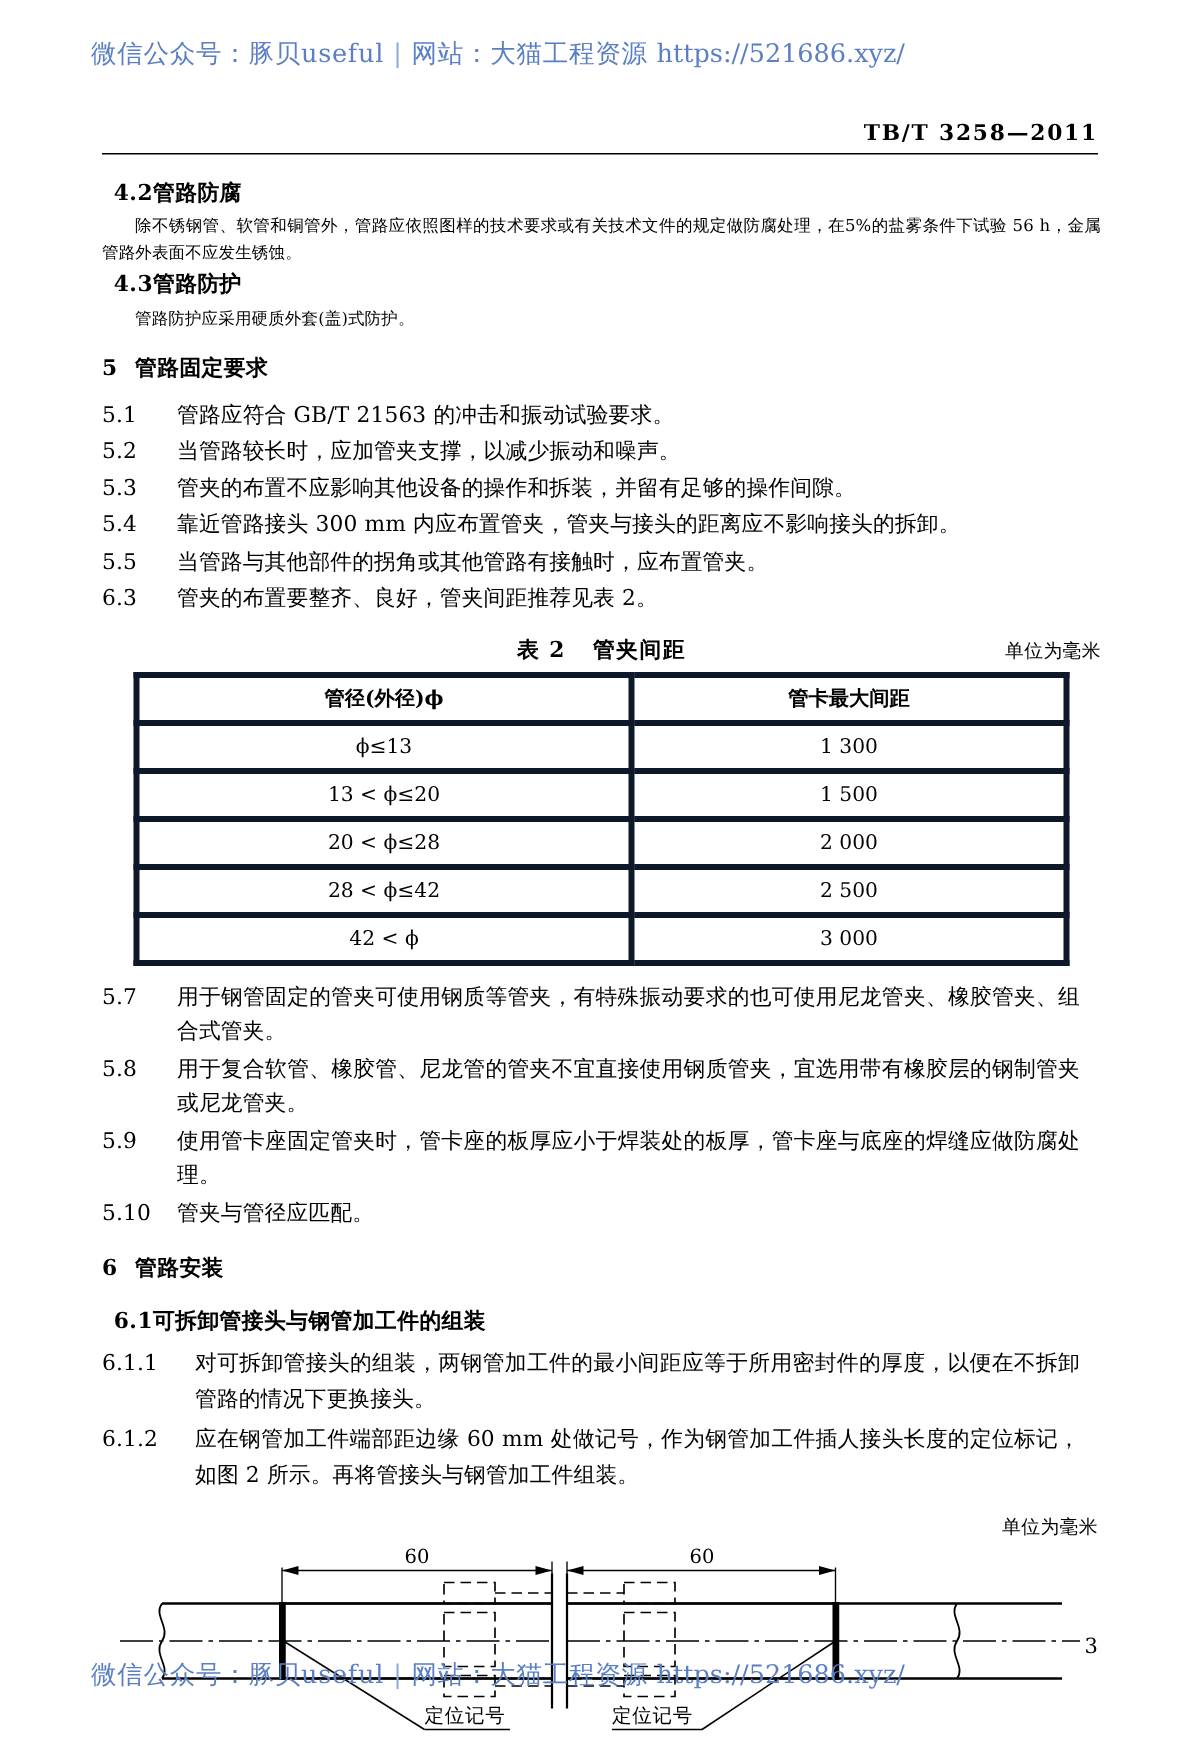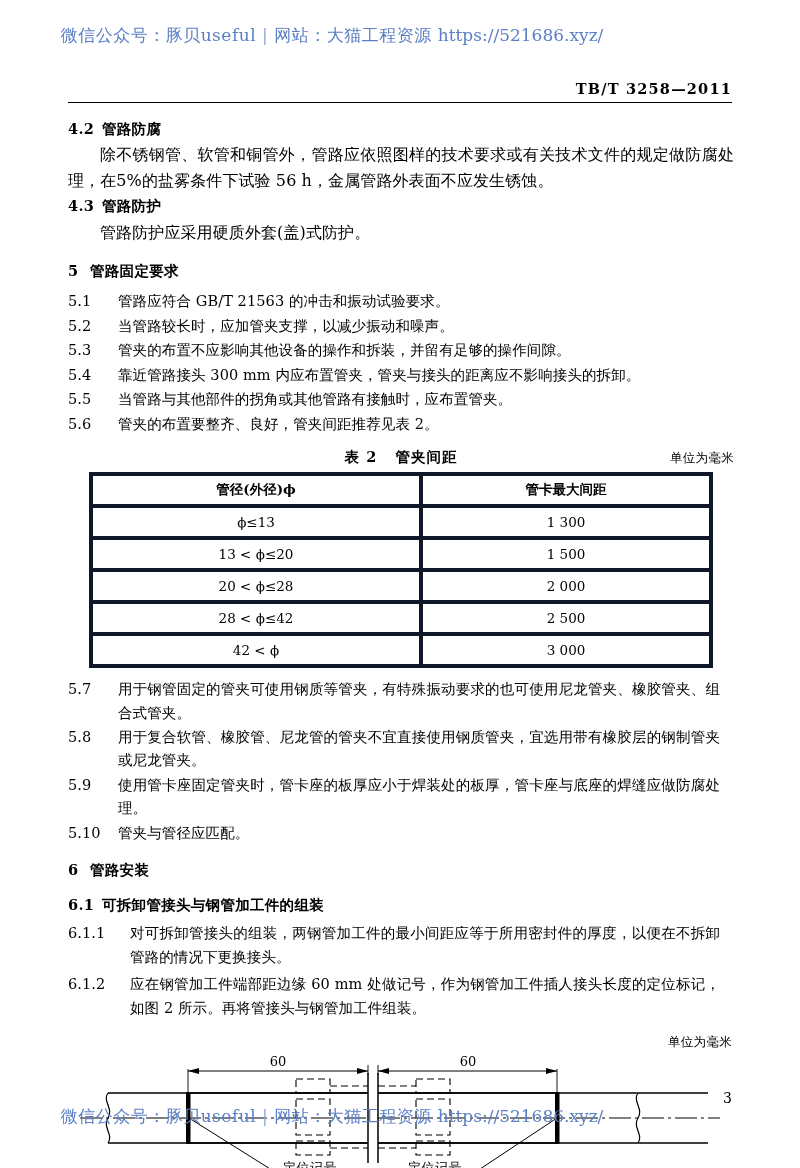--- a/index.html
+++ b/index.html
@@ -72,33 +72,33 @@
     width: 666px;
   }
 
   .h-clause {
     font-weight: bold;
     font-size: 14.5px;
     line-height: 1.55;
     margin: 0 0 2px 0;
     letter-spacing: 0.3px;
   }
-  .h-clause .num { display: inline-block; min-width: 34px; }
+  .h-clause .num { display: inline-block; min-width: 34px; text-align: right; }
 
   .h-section {
     font-weight: bold;
     font-size: 14.5px;
     line-height: 1.55;
     margin: 14px 0 8px 0;
     letter-spacing: 0.3px;
   }
   .h-section .num { display: inline-block; min-width: 22px; }
 
   p.para {
-    font-size: 16px;
+    font-size: 11px;
     line-height: 1.62;
     margin: 0 0 1px 0;
     text-align: justify;
     letter-spacing: 0.1px;
   }
   p.para.indent { text-indent: 2em; }
 
   .item {
     display: flex;
     font-size: 14.5px;
@@ -226,21 +226,21 @@
     </div>
     <div class="item">
       <span class="lbl">5.4</span>
       <span class="txt">靠近管路接头 300 mm 内应布置管夹，管夹与接头的距离应不影响接头的拆卸。</span>
     </div>
     <div class="item">
       <span class="lbl">5.5</span>
       <span class="txt">当管路与其他部件的拐角或其他管路有接触时，应布置管夹。</span>
     </div>
     <div class="item">
-      <span class="lbl">5.6</span>
+      <span class="lbl">6.3</span>
       <span class="txt">管夹的布置要整齐、良好，管夹间距推荐见表 2。</span>
     </div>
 
     <div class="table-wrap">
       <div class="table-caption">
         <span>表 2</span>&nbsp;&nbsp;&nbsp;<span>管夹间距</span>
         <span class="unit">单位为毫米</span>
       </div>
       <table class="t2">
         <colgroup>

